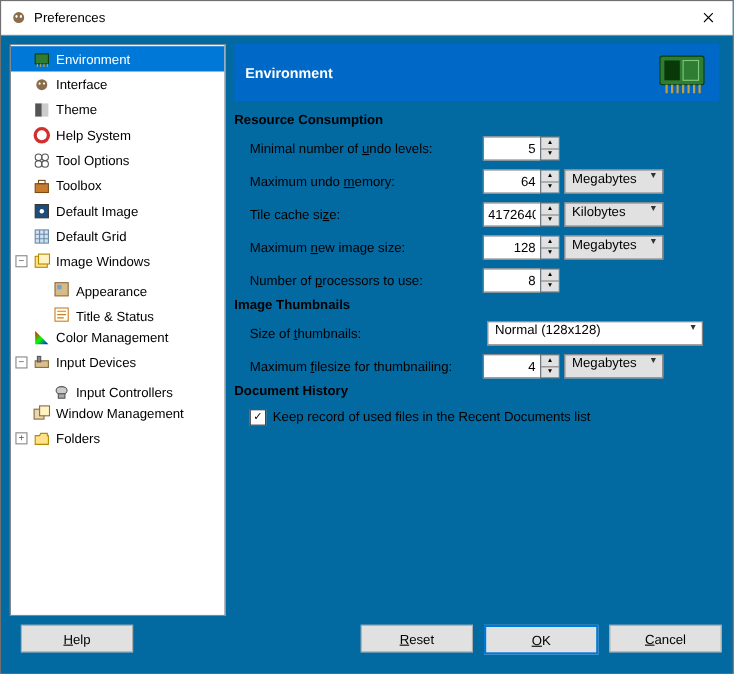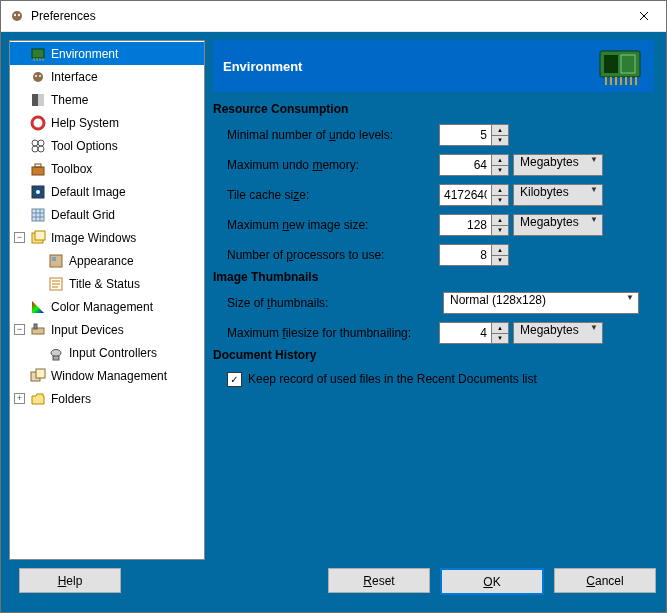--- a/index.html
+++ b/index.html
@@ -89,21 +89,21 @@
     height: 18px;
     margin: 0 4px 0 2px;
     display:flex; align-items:center; justify-content:center;
     flex:none;
   }
   .tree-item.selected {
     background: #0078d7;
     color: #fff;
   }
   .indent-1 { padding-left: 4px; }
-  .indent-2 { padding-left: 22px; }
+  .indent-2 { padding-left: 22px; align-items: flex-end; }
   .content {
     flex: 1;
     display: flex;
     flex-direction: column;
     padding-right: 4px;
   }
   .banner {
     background: #0068c6;
     color: #fff;
     height: 52px;

